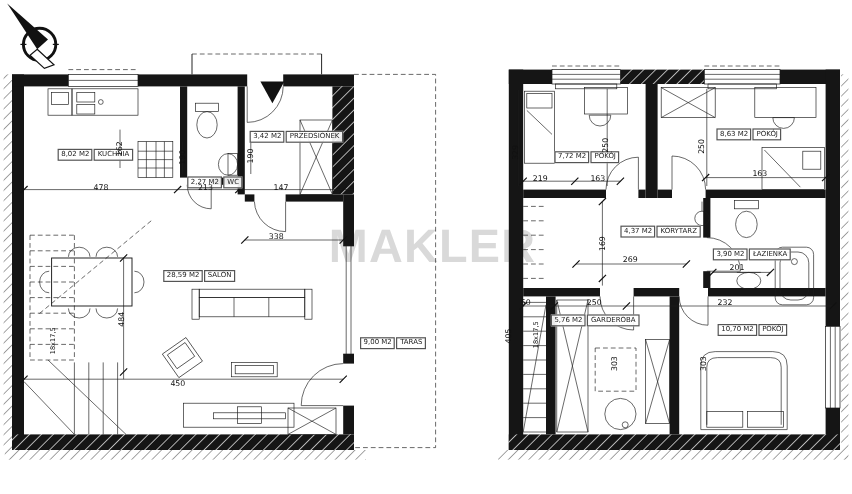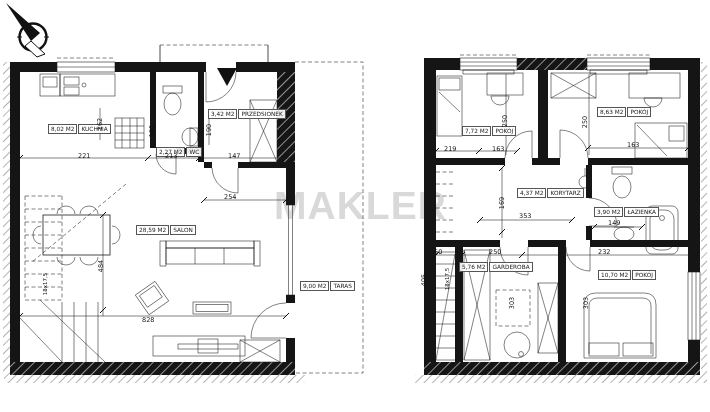--- a/index.html
+++ b/index.html
@@ -320,29 +320,29 @@
   </div>
   <div class="rlabel" style="left:136px;top:225px">
     <span>28,59 M2</span>
     <span>SALON</span>
   </div>
   <div class="rlabel" style="left:300px;top:281px">
     <span>9,00 M2</span>
     <span>TARAS</span>
   </div>
 
-  <div class="dim" style="left:78px;top:152px">221</div>
+  <div class="dim" style="left:78px;top:152px">478</div>
   <div class="dim" style="left:165px;top:152px">213</div>
   <div class="dim" style="left:228px;top:152px">147</div>
   <div class="dim v" style="left:139px;top:127px">190</div>
   <div class="dim v" style="left:196px;top:126px">190</div>
   <div class="dim v" style="left:87px;top:120px">162</div>
-  <div class="dim" style="left:224px;top:193px">254</div>
+  <div class="dim" style="left:224px;top:193px">338</div>
   <div class="dim v" style="left:88px;top:262px">484</div>
-  <div class="dim" style="left:142px;top:316px">828</div>
+  <div class="dim" style="left:142px;top:316px">450</div>
   <div class="dim vw" style="left:28px;top:281px">18x17,5</div>
 
   <div class="rlabel" style="left:462px;top:126px">
     <span>7,72 M2</span>
     <span>POKÓJ</span>
   </div>
   <div class="rlabel" style="left:597px;top:107px">
     <span>8,63 M2</span>
     <span>POKÓJ</span>
   </div>
@@ -363,22 +363,22 @@
     <span>POKÓJ</span>
   </div>
 
   <div class="dim" style="left:444px;top:145px">219</div>
   <div class="dim" style="left:492px;top:145px">163</div>
   <div class="dim v" style="left:417px;top:123px">329</div>
   <div class="dim v" style="left:492px;top:117px">250</div>
   <div class="dim v" style="left:572px;top:118px">250</div>
   <div class="dim" style="left:627px;top:141px">163</div>
   <div class="dim v" style="left:489px;top:199px">169</div>
-  <div class="dim" style="left:519px;top:212px">353</div>
-  <div class="dim" style="left:608px;top:219px">149</div>
+  <div class="dim" style="left:519px;top:212px">269</div>
+  <div class="dim" style="left:608px;top:219px">201</div>
   <div class="dim" style="left:434px;top:248px">50</div>
   <div class="dim" style="left:489px;top:248px">250</div>
   <div class="dim" style="left:598px;top:248px">232</div>
   <div class="dim v" style="left:411px;top:276px">405</div>
   <div class="dim vw" style="left:430px;top:276px">18x17,5</div>
   <div class="dim v" style="left:499px;top:299px">303</div>
   <div class="dim v" style="left:573px;top:299px">303</div>
 
 </div>
 

